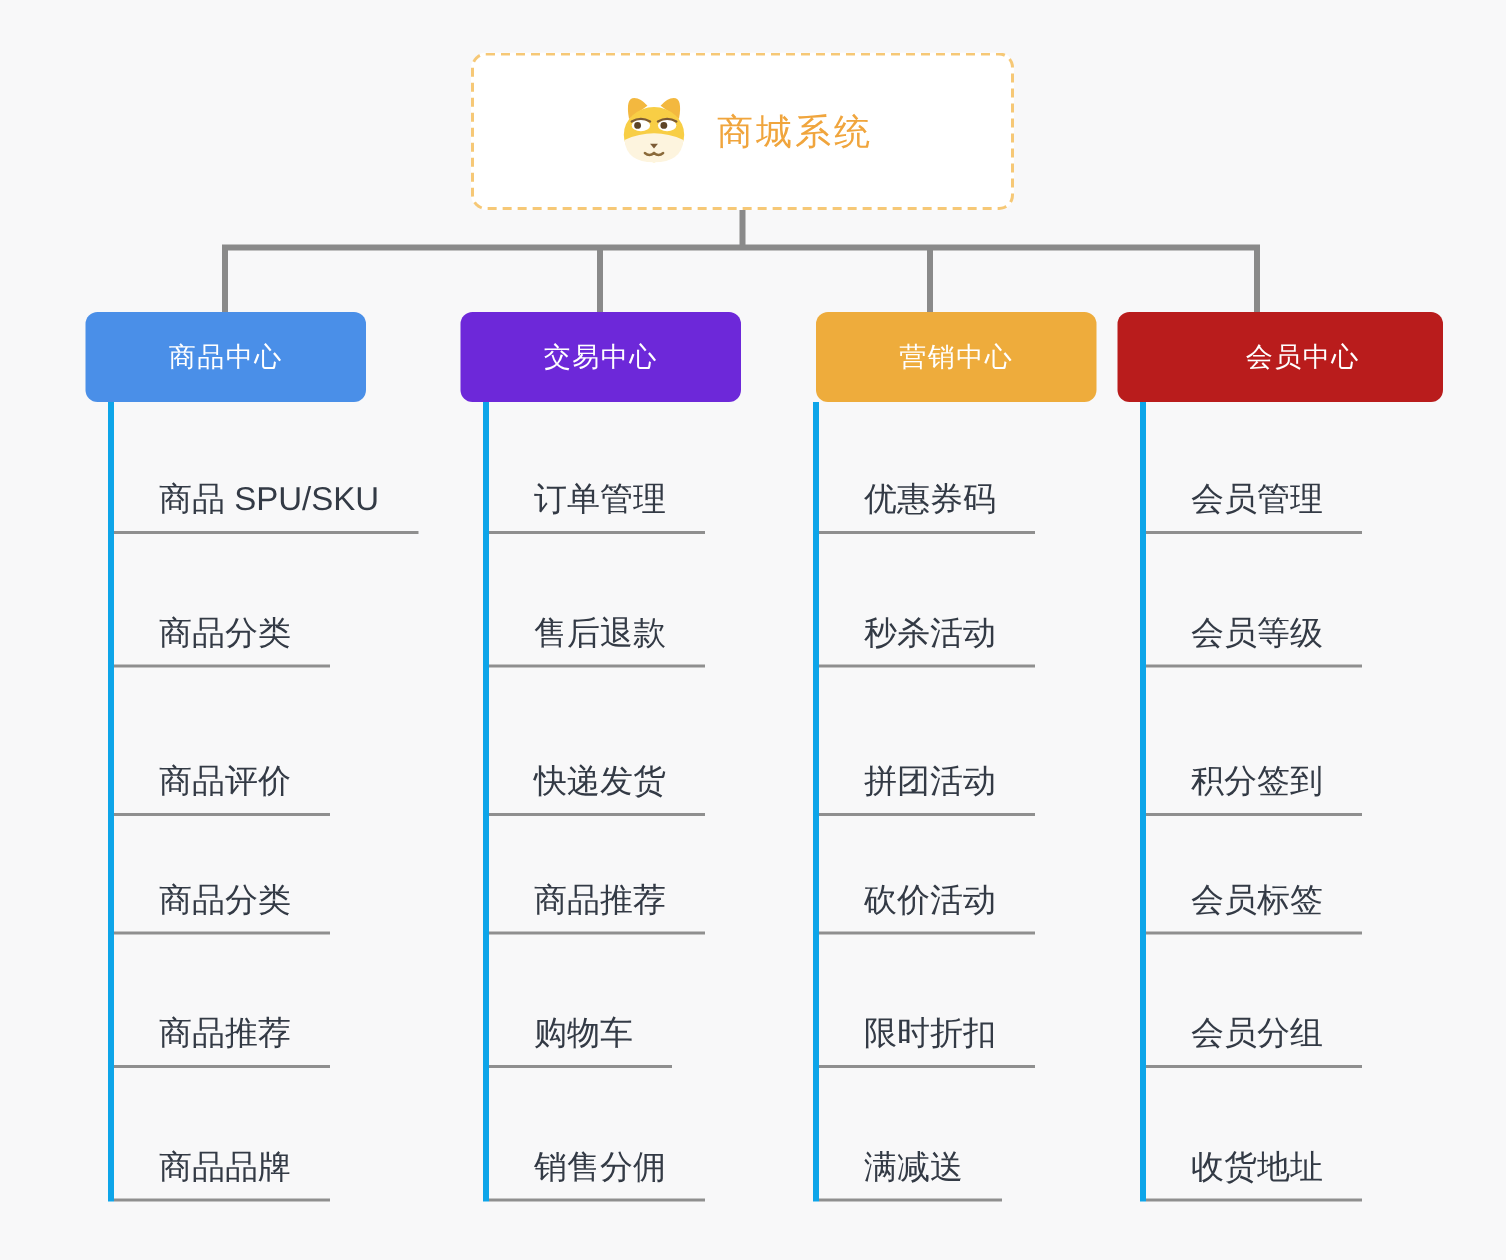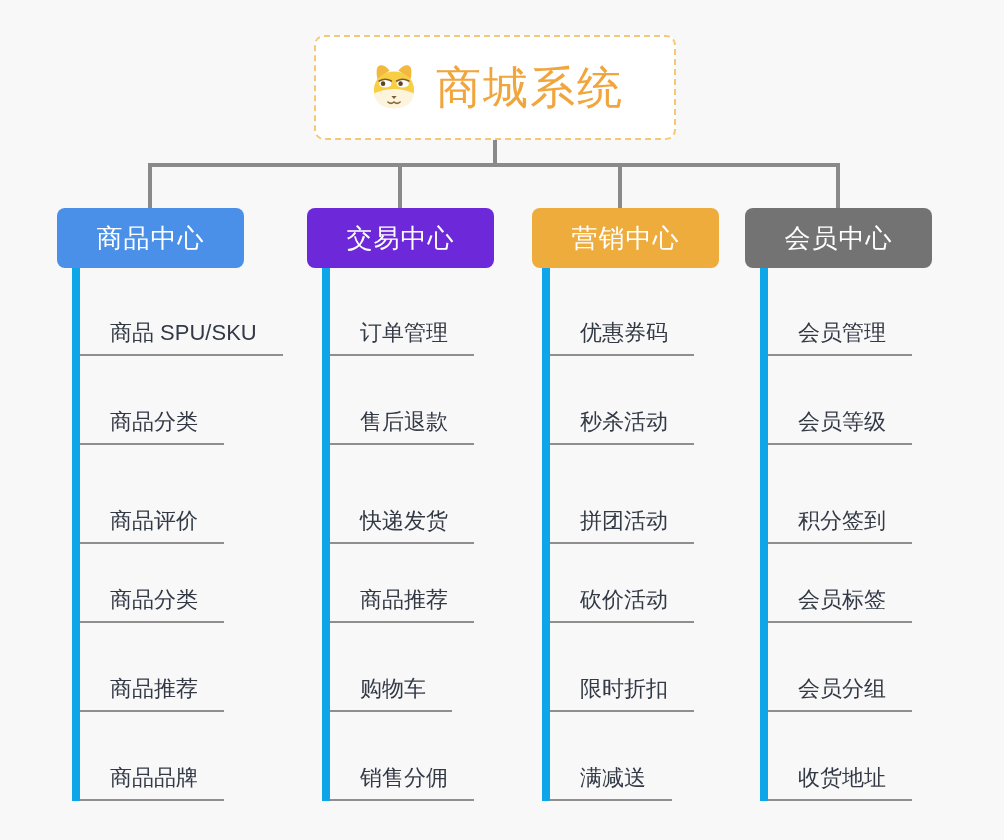--- a/index.html
+++ b/index.html
@@ -27,50 +27,50 @@
     background:#ffffff;
     border:2px dashed #f6c876;
     border-radius:10px;
     box-sizing:border-box;
     display:flex;
     align-items:center;
     justify-content:center;
     gap:14px;
   }
   .root-title{
-    font-size:45px;
+    font-size:24px;
     color:#f0a53d;
     letter-spacing:2px;
     white-space:nowrap;
   }
   .dog-icon{width:56px;height:56px;flex:0 0 auto;}
   
   .branch-node{
     position:absolute;
     top:208px;
     width:187px;height:60px;
     border-radius:8px;
     display:flex;
     align-items:center;
     justify-content:center;
     color:#ffffff;
-    font-size:26px;
+    font-size:18px;
     letter-spacing:1px;
     white-space:nowrap;
   }
   .bn-0{left:57px;}
   .bn-1{left:307px;}
-  .bn-2{left:532px;align-items:center;}
+  .bn-2{left:544px;align-items:center;}
   .bn-3{left:745px;}
   
   .topic-col{
     position:absolute;
     top:268px;
     height:533px;
-    border-left:8px solid #0ea5e9;
+    border-left:4px solid #0ea5e9;
   }
   .tc-0{left:72px;}
   .tc-1{left:322px;}
   .tc-2{left:542px;text-align:center;}
   .tc-3{left:760px;}
   .topic-item{
     position:absolute;
     left:0;
     height:44px;
     display:flex;
@@ -119,21 +119,21 @@
 
   <div class="branch-node bn-0" style="background-color: rgb(74, 143, 232);">
     <span>商品中心</span>
   </div>
   <div class="branch-node bn-1" style="background-color: #6d28d9; justify-content: center;">
     <span>交易中心</span>
   </div>
   <div class="branch-node bn-2" style="background-color: rgb(238, 172, 60);">
     <span>营销中心</span>
   </div>
-  <div class="branch-node bn-3" style="background-color: #737373;">
+  <div class="branch-node bn-3" style="background-color: #b91c1c; padding-left: 30px;">
     <span>会员中心</span>
   </div>
 
   <div class="topic-col tc-0">
     <div class="topic-item ti-0">商品 SPU/SKU</div>
     <div class="topic-item ti-1">商品分类</div>
     <div class="topic-item ti-2">商品评价</div>
     <div class="topic-item ti-3">商品分类</div>
     <div class="topic-item ti-4">商品推荐</div>
     <div class="topic-item ti-5">商品品牌</div>

